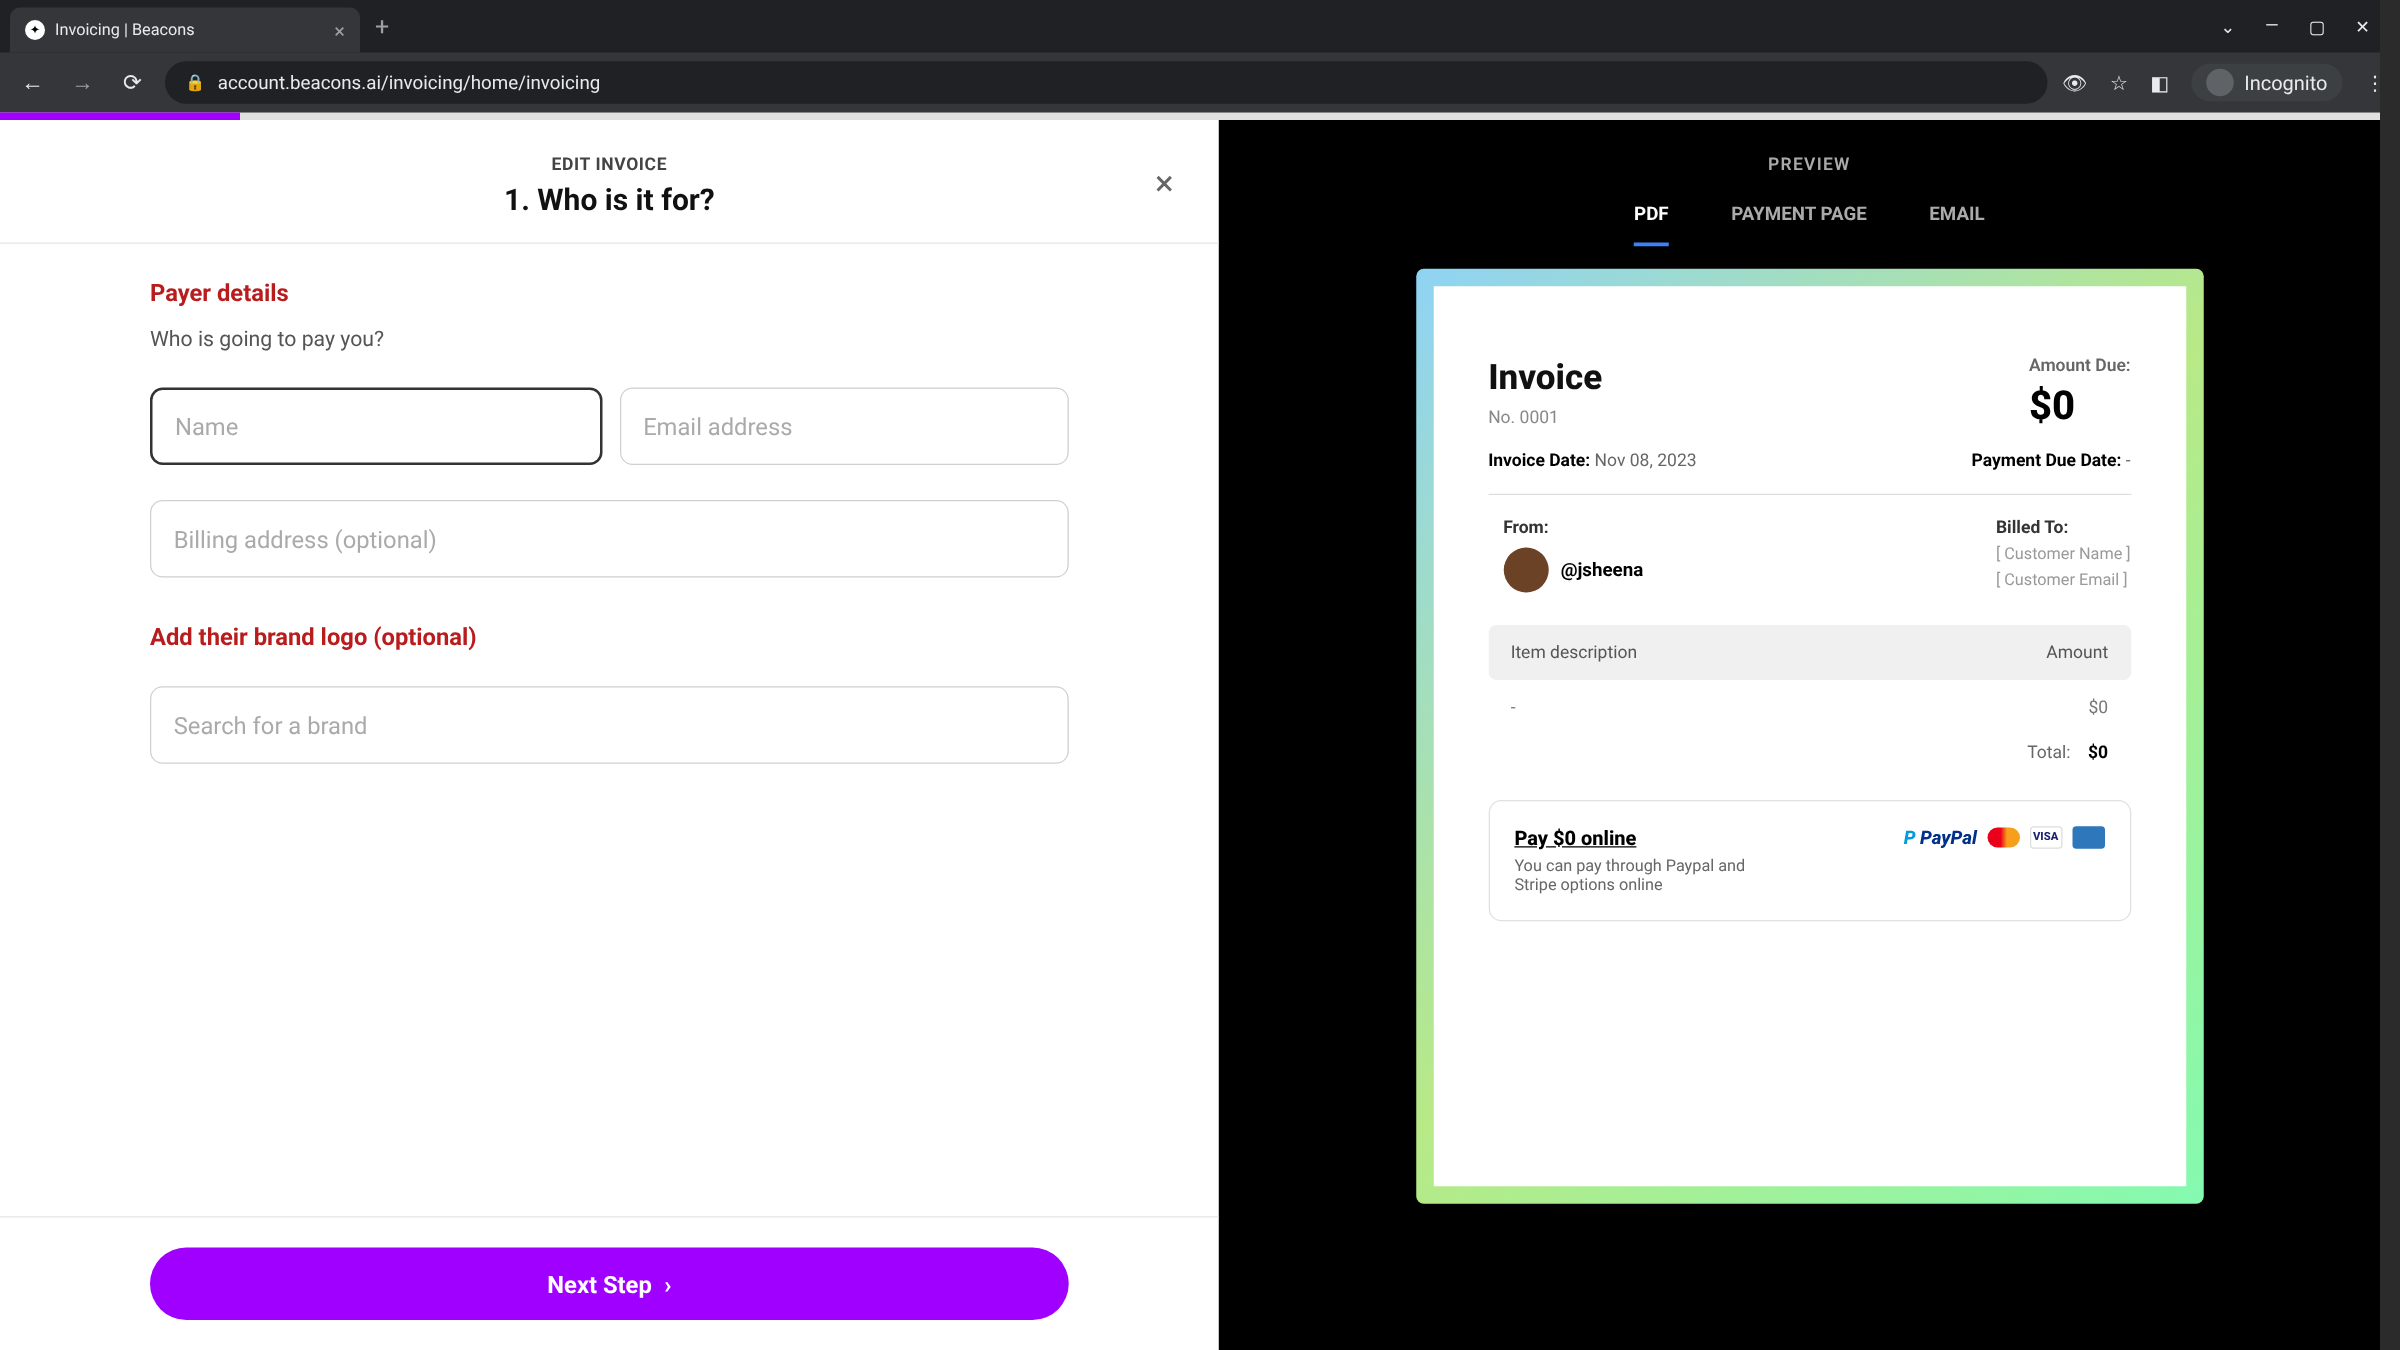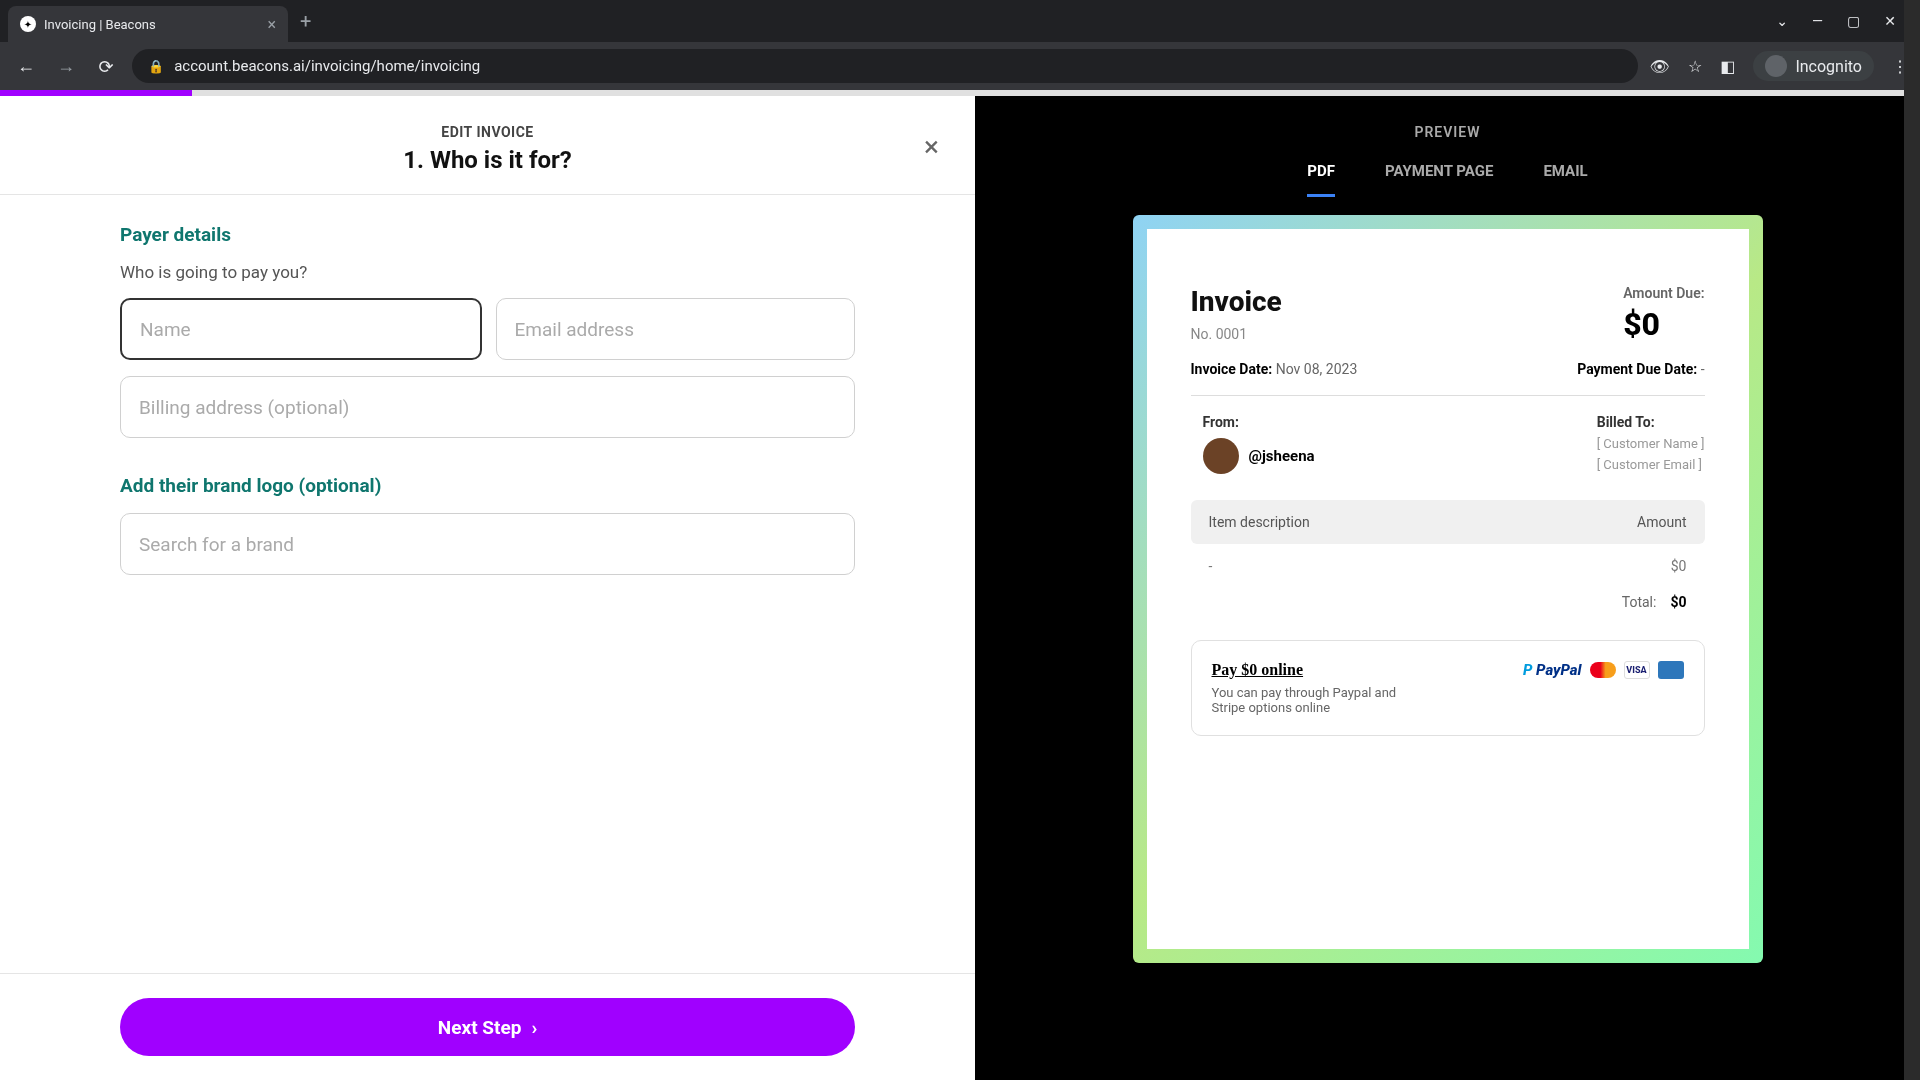--- a/index.html
+++ b/index.html
@@ -31,23 +31,23 @@
 .progress-strip { height: 6px; background: #e0e0e0; }
 .progress-fill { height: 100%; width: 10%; background: #a000ff; }
 
 .left-panel { width: 975px; background: #fff; display: flex; flex-direction: column; position: relative; }
 .header { text-align: center; padding: 28px 0 20px; border-bottom: 1px solid #e5e5e5; position: relative; }
 .header-eyebrow { font-size: 14px; font-weight: 700; letter-spacing: 0.5px; color: #444; }
 .header-title { font-size: 24px; font-weight: 700; margin-top: 6px; color: #111; }
 .close-x { position: absolute; right: 36px; top: 34px; font-size: 28px; color: #666; cursor: pointer; }
 
 .form-area { padding: 28px 120px; flex: 1; }
-.section-title { font-size: 19px; font-weight: 700; color: #0f766e; }
+.section-title { font-size: 19px; font-weight: 700; color: #b91c1c; }
 .section-sub { font-size: 17px; color: #555; margin-top: 16px; }
-.row { display: flex; gap: 14px; margin-top: 16px; }
+.row { display: flex; gap: 14px; margin-top: 28px; }
 .input { flex: 1; height: 62px; border: 1px solid #d0d0d0; border-radius: 10px; padding: 0 18px; font-size: 19px; color: #333; outline: none; }
 .input::placeholder { color: #aaa; }
 .input.focused { border: 2px solid #333; }
 .full { width: 100%; }
 .section2 { margin-top: 36px; }
 
 .footer { border-top: 1px solid #e5e5e5; padding: 24px 120px 30px; }
 .next-btn { width: 100%; height: 58px; background: #a000ff; color: #fff; border: none; border-radius: 30px; font-size: 19px; font-weight: 700; display: flex; align-items: center; justify-content: center; gap: 10px; cursor: pointer; }
 
 
@@ -76,21 +76,21 @@
 .handle { font-weight: 700; font-size: 15px; }
 .placeholder-txt { color: #999; font-size: 13px; margin-top: 6px; }
 
 .items-head { display: flex; justify-content: space-between; background: #f0f0f0; padding: 14px 18px; border-radius: 6px; margin-top: 26px; font-size: 14px; color: #555; }
 .item-row { display: flex; justify-content: space-between; padding: 14px 18px; font-size: 14px; color: #777; }
 .total-row { display: flex; justify-content: flex-end; gap: 14px; padding: 6px 18px; font-size: 14px; }
 .total-label { color: #666; }
 .total-val { font-weight: 700; }
 
 .pay-box { border: 1px solid #e0e0e0; border-radius: 10px; padding: 20px; margin-top: 24px; display: flex; justify-content: space-between; align-items: flex-start; gap: 18px; }
-.pay-title { font-weight: 800; font-size: 16px; text-decoration: underline; font-family: Liberation Serif, serif; }
+.pay-title { font-weight: 800; font-size: 16px; text-decoration: underline; }
 .pay-sub { font-size: 13px; color: #666; margin-top: 6px; max-width: 210px; }
 .pay-icons { display: flex; gap: 8px; align-items: center; }
 .paypal { font-weight: 800; font-style: italic; color: #003087; font-size: 15px; }
 .paypal .pp-p { color: #009cde; }
 .card-badge { width: 26px; height: 18px; border-radius: 3px; display: inline-block; }
 .mc { background: linear-gradient(90deg, #eb001b 40%, #f79e1b 60%); border-radius: 9px; width: 26px; height: 16px; }
 .visa { background: #fff; color: #1a1f71; font-size: 9px; font-weight: 800; display: flex; align-items: center; justify-content: center; border: 1px solid #ddd; }
 .amex { background: #2e77bb; }
 
 .scrollbar { position: absolute; right: 0; top: 0; width: 16px; height: 100%; background: #2b2b2b; }

